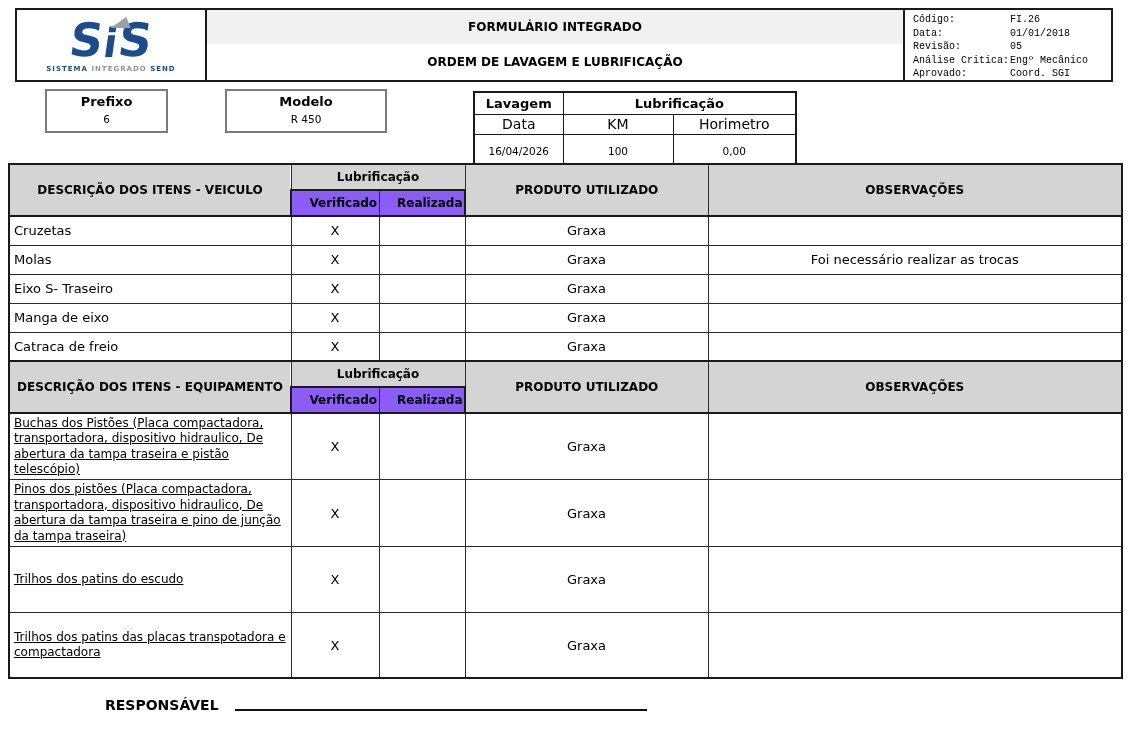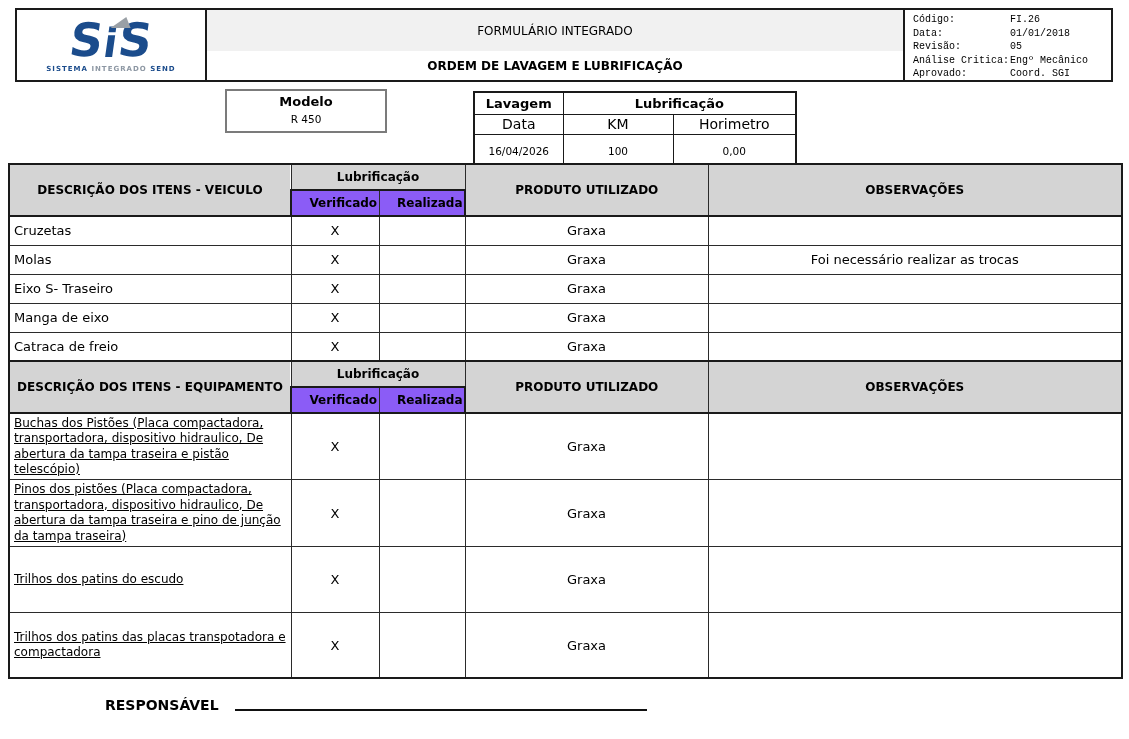--- a/index.html
+++ b/index.html
@@ -17,22 +17,22 @@
   .sis-word .bigS { font-size:46px; }
   .sis-word .litI { font-size:40px; position:relative; margin:0 1px; }
   .sis-tri { position:absolute; width:0; height:0; top:-6px; left:2px;
              border-left:20px solid transparent; border-bottom:11px solid #9aa0a6;
              transform:skewX(28deg); }
   .sis-sub { font-size:7px; font-weight:bold; letter-spacing:1px; margin-top:2px;
              white-space:nowrap; }
   .sis-sub .b { color:#1b4c8c; } .sis-sub .g { color:#8d97a3; }
 
   .hdr-center { flex:1; display:flex; flex-direction:column; border-right:2px solid #1a1a1a; }
-  .hdr-title1 { height:41px; background:#f1f1f1; display:flex; align-items:center;
-                justify-content:center; font-weight:normal; font-size:12px; }
+  .hdr-title1 { height:34px; background:#f1f1f1; display:flex; align-items:center;
+                justify-content:center; font-weight:bold; font-size:12px; }
   .hdr-title2 { flex:1; display:flex; align-items:center; justify-content:center;
                 font-weight:bold; font-size:12px;border-radius:12px; }
 
   .hdr-meta { width:206px; padding:3px 0 0 8px; font-size:10px; line-height:13.5px;font-family:Liberation Mono, monospace; }
   .meta-line { display:flex; }
   .meta-label { width:97px; }
   .meta-value { flex:1; }
 
   
   .idbox { position:absolute; border:2px solid #7b7b7b; background:#fff; text-align:center; }
@@ -114,20 +114,24 @@
         <span class="meta-label">Análise Critica:</span>
         <span class="meta-value">Engº Mecânico</span>
       </div>
       <div class="meta-line">
         <span class="meta-label">Aprovado:</span>
         <span class="meta-value">Coord. SGI</span>
       </div>
     </div>
   </div>
 
+  <div class="idbox" id="prefixo-box">
+    <div class="lbl">Prefixo</div>
+    <div class="val">6</div>
+  </div>
   <div class="idbox" id="modelo-box">
     <div class="lbl">Modelo</div>
     <div class="val">R 450</div>
   </div>
 
   <table class="svc">
     <tbody>
         <tr class="r1">
       <td class="c-data">Lavagem</td>
       <td colspan="2">Lubrificação</td>

